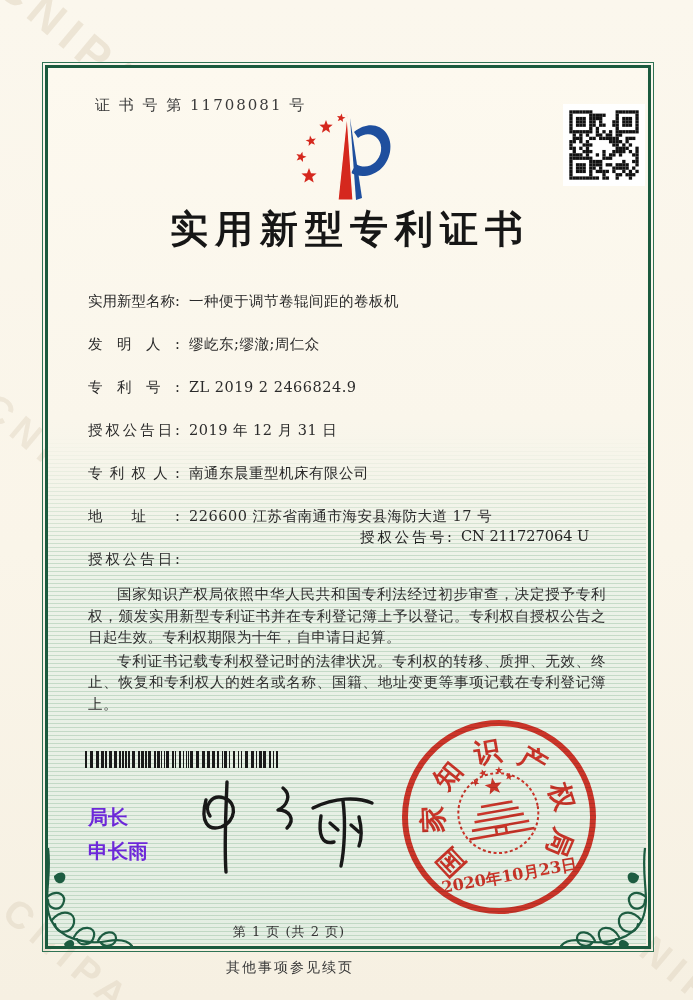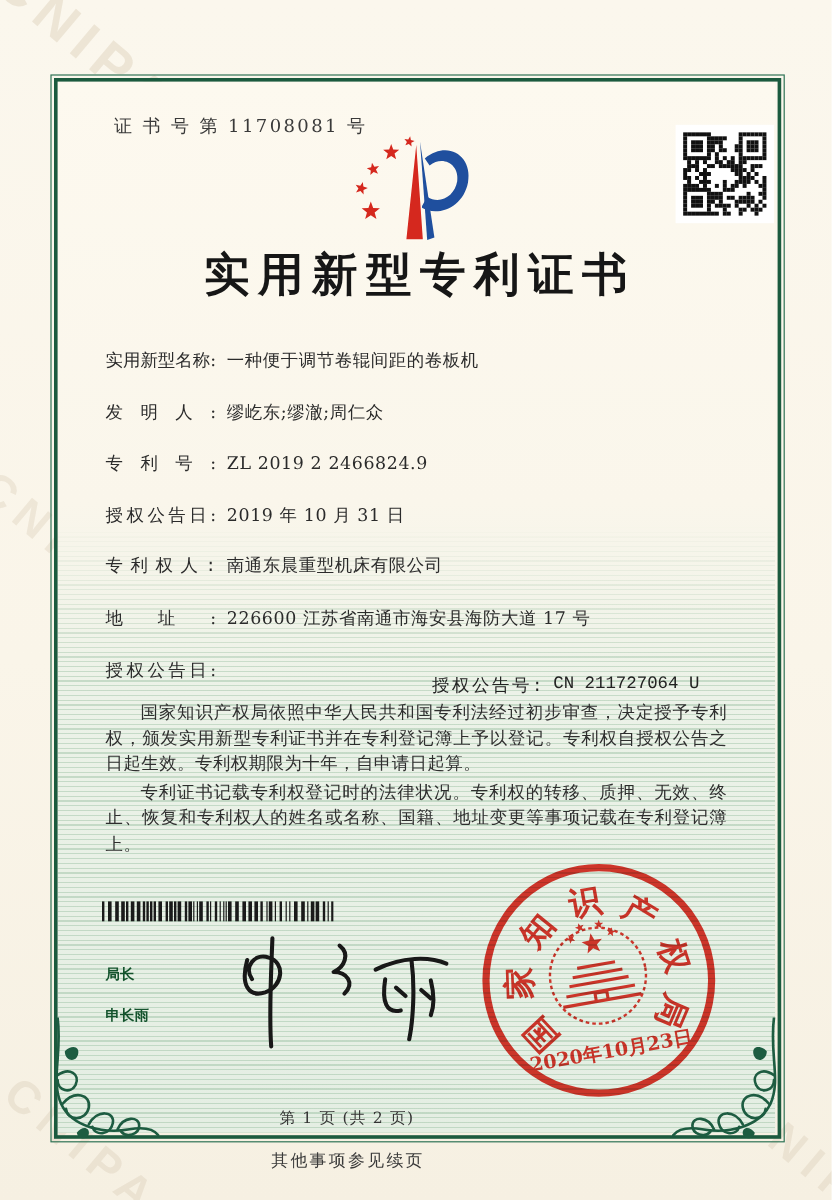--- a/index.html
+++ b/index.html
@@ -31,21 +31,21 @@
   .row{position:absolute;left:88px;width:530px;display:flex;font-size:14.5px;line-height:20px;}
   .row .lbl{display:inline-block;width:92px;text-align:justify;text-align-last:justify;
       -moz-text-align-last:justify;flex:0 0 92px;color:#2b2b2b;}
   .row .val{margin-left:9px;letter-spacing:0.5px;color:#2b2b2b;white-space:nowrap;}
   .grant2{position:absolute;left:360px;display:flex;font-size:14.5px;}
   .paras{position:absolute;left:88px;top:584px;width:518px;font-size:14.5px;
       line-height:21.5px;text-align:justify;letter-spacing:0.4px;color:#2e2e2e;}
   .paras p{margin:0 0 2px 0;text-indent:2em;}
   .barcode{position:absolute;left:85px;top:751px;width:193px;height:17px;}
   .signer{position:absolute;left:88px;font-family:"Liberation Sans","DejaVu Sans",sans-serif;
-      font-weight:600;font-size:12px;color:#14532d;}
+      font-weight:600;font-size:20px;color:#6d28d9;}
   .signature{position:absolute;left:175px;top:772px;width:230px;height:105px;}
   .seal{position:absolute;left:398px;top:716px;width:202px;height:202px;
       transform:rotate(-10deg);opacity:0.93;mix-blend-mode:multiply;}
   .pageinfo{position:absolute;left:0;top:923px;width:578px;text-align:center;
       font-size:13px;letter-spacing:1px;color:#333;}
   .footnote{position:absolute;left:0;top:959px;width:580px;text-align:center;
       font-size:14px;letter-spacing:2px;color:#3a3a3a;}
   .qr{position:absolute;left:566px;top:107px;width:76px;height:76px;background:#fff;
       box-shadow:0 0 0 3px #fff;}
   .logo{position:absolute;left:290px;top:110px;width:112px;height:94px;}
@@ -359,35 +359,35 @@
 <div class="row" style="top:334px;">
   <span class="lbl">发明人:</span>
   <span class="val">缪屹东;缪澈;周仁众</span>
 </div>
 <div class="row" style="top:377px;">
   <span class="lbl">专利号:</span>
   <span class="val">ZL 2019 2 2466824.9</span>
 </div>
 <div class="row" style="top:420px;">
   <span class="lbl">授权公告日:</span>
-  <span class="val">2019 年 10 月 31 日</span>
-</div>
-<div class="row" style="top:463px;font-family:Liberation Mono, monospace;">
+  <span class="val">2019 年 12 月 31 日</span>
+</div>
+<div class="row" style="top:463px;">
   <span class="lbl">专利权人:</span>
   <span class="val">南通东晨重型机床有限公司</span>
 </div>
 <div class="row" style="top:506px;">
   <span class="lbl">地址:</span>
   <span class="val">226600 江苏省南通市海安县海防大道 17 号</span>
 </div>
 
 <div class="row" style="top:549px;width:265px;">
   <span class="lbl">授权公告日:</span>
 </div>
-<div class="grant2" style="top:562px;font-family:Liberation Mono, monospace;">
+<div class="grant2" style="top:528px;">
   <span class="lbl" style="display:inline-block;width:92px;text-align:justify;text-align-last:justify;">授权公告号:</span>
   <span class="val" style="margin-left:9px;">CN 211727064 U</span>
 </div>
 
 <div class="paras">
   <p>国家知识产权局依照中华人民共和国专利法经过初步审查，决定授予专利权，颁发实用新型专利证书并在专利登记簿上予以登记。专利权自授权公告之日起生效。专利权期限为十年，自申请日起算。</p>
   <p>专利证书记载专利权登记时的法律状况。专利权的转移、质押、无效、终止、恢复和专利权人的姓名或名称、国籍、地址变更等事项记载在专利登记簿上。</p>
 </div>
 
 <svg class="barcode" id="barcode-svg" viewBox="0 0 193 17" preserveAspectRatio="none">

